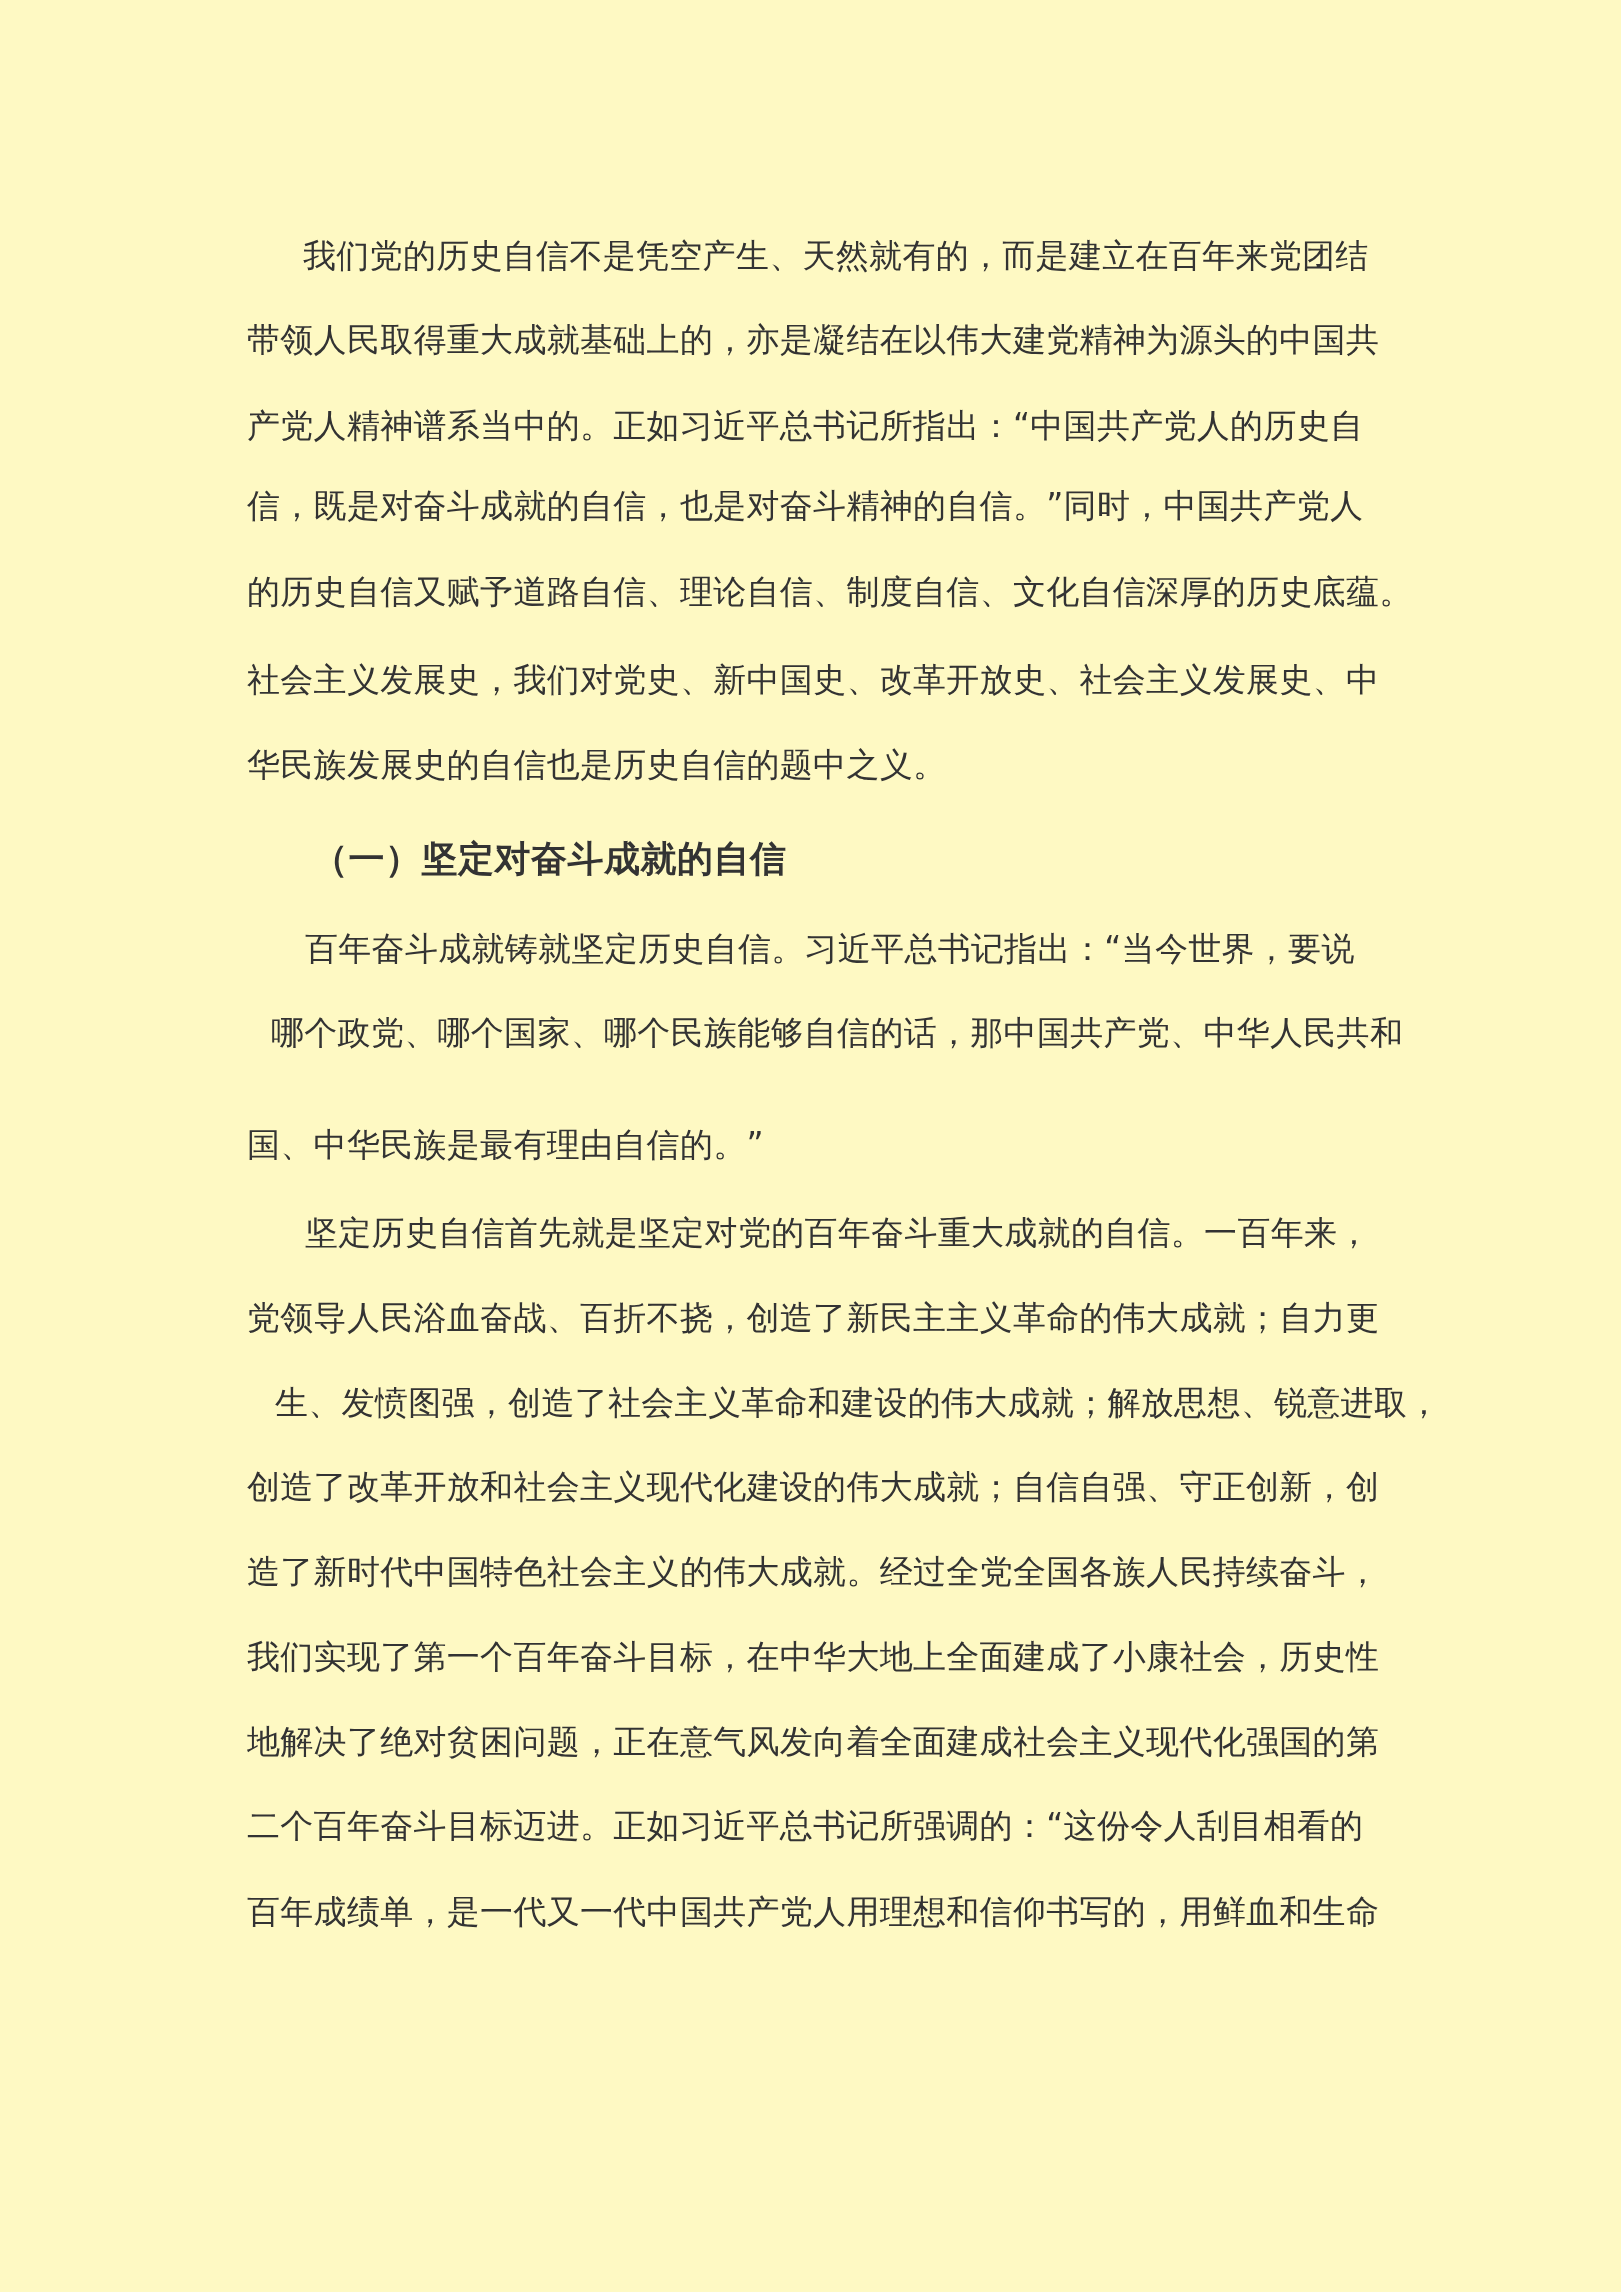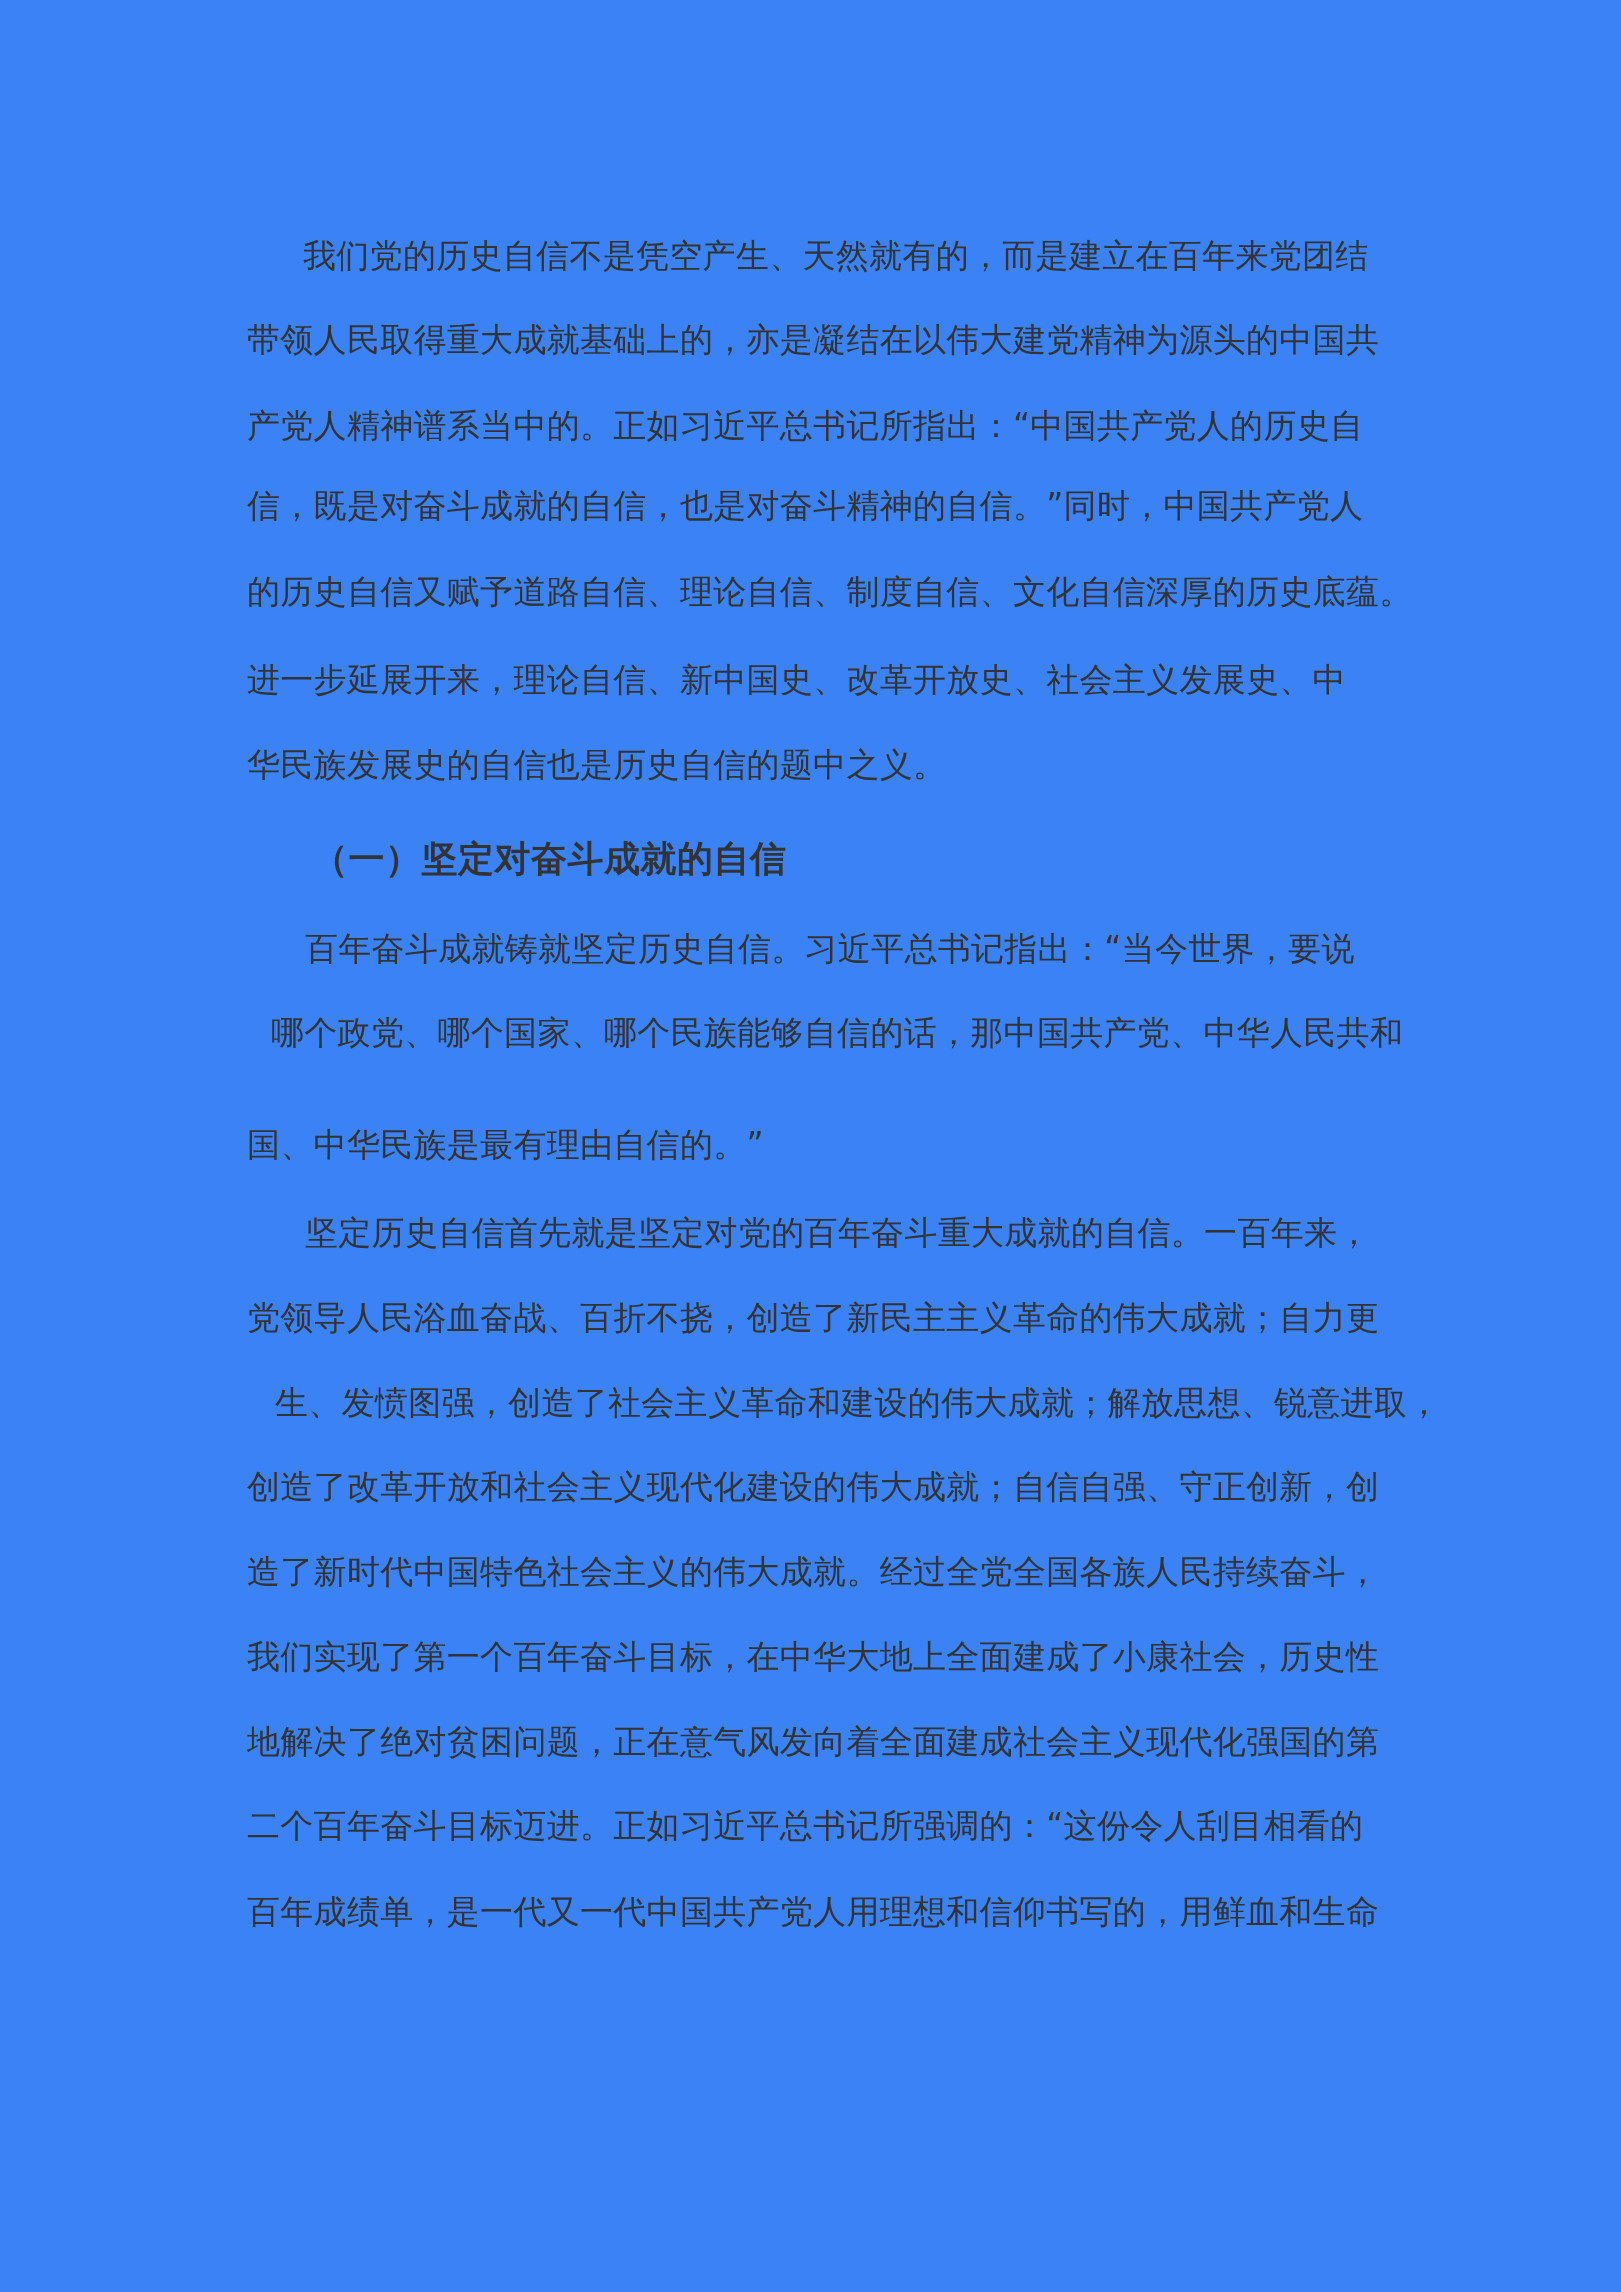--- a/index.html
+++ b/index.html
@@ -13,21 +13,21 @@
     position: relative;
     overflow: hidden;
     font-family: "DejaVu Sans", "Liberation Sans", sans-serif;
     color: #333333;
   }
   .page {
     position: absolute;
     left: 0; top: 0;
     width: 1621px;
     height: 2293px;
-    background: #3b82f6;
+    background: #fef9c3;
   }
   .line {
     position: absolute;
     white-space: nowrap;
     font-size: 33px;
     line-height: 33px;
     height: 33px;
     letter-spacing: 0.3px;
     color: #333333;
   }
@@ -47,21 +47,21 @@
 <body>
 
 <div class="page">
 
   <div>
     <div class="line" style="left:303px; top:239px;">我们党的历史自信不是凭空产生、天然就有的，而是建立在百年来党团结</div>
     <div class="line" style="left:247px; top:323px;">带领人民取得重大成就基础上的，亦是凝结在以伟大建党精神为源头的中国共</div>
     <div class="line" style="left:247px; top:409px;">产党人精神谱系当中的。正如习近平总书记所指出：“中国共产党人的历史自</div>
     <div class="line" style="left:247px; top:489px;">信，既是对奋斗成就的自信，也是对奋斗精神的自信。”同时，中国共产党人</div>
     <div class="line" style="left:247px; top:578px;font-family:Liberation Mono, monospace;">的历史自信又赋予道路自信、理论自信、制度自信、文化自信深厚的历史底蕴。</div>
-    <div class="line" style="left:247px; top:663px;">进一步延展开来，理论自信、新中国史、改革开放史、社会主义发展史、中</div>
+    <div class="line" style="left:247px; top:663px;">社会主义发展史，我们对党史、新中国史、改革开放史、社会主义发展史、中</div>
     <div class="line" style="left:247px; top:748px;">华民族发展史的自信也是历史自信的题中之义。</div>
   </div>
 
   <div class="heading" style="left:299px; top:841px;">（一）坚定对奋斗成就的自信</div>
 
   <div>
     <div class="line" style="left:305px; top:932px;">百年奋斗成就铸就坚定历史自信。习近平总书记指出：“当今世界，要说</div>
     <div class="line" style="left:247px; top:1016px;margin-left:24px;">哪个政党、哪个国家、哪个民族能够自信的话，那中国共产党、中华人民共和</div>
     <div class="line" style="left:247px; top:1128px;">国、中华民族是最有理由自信的。”</div>
   </div>

